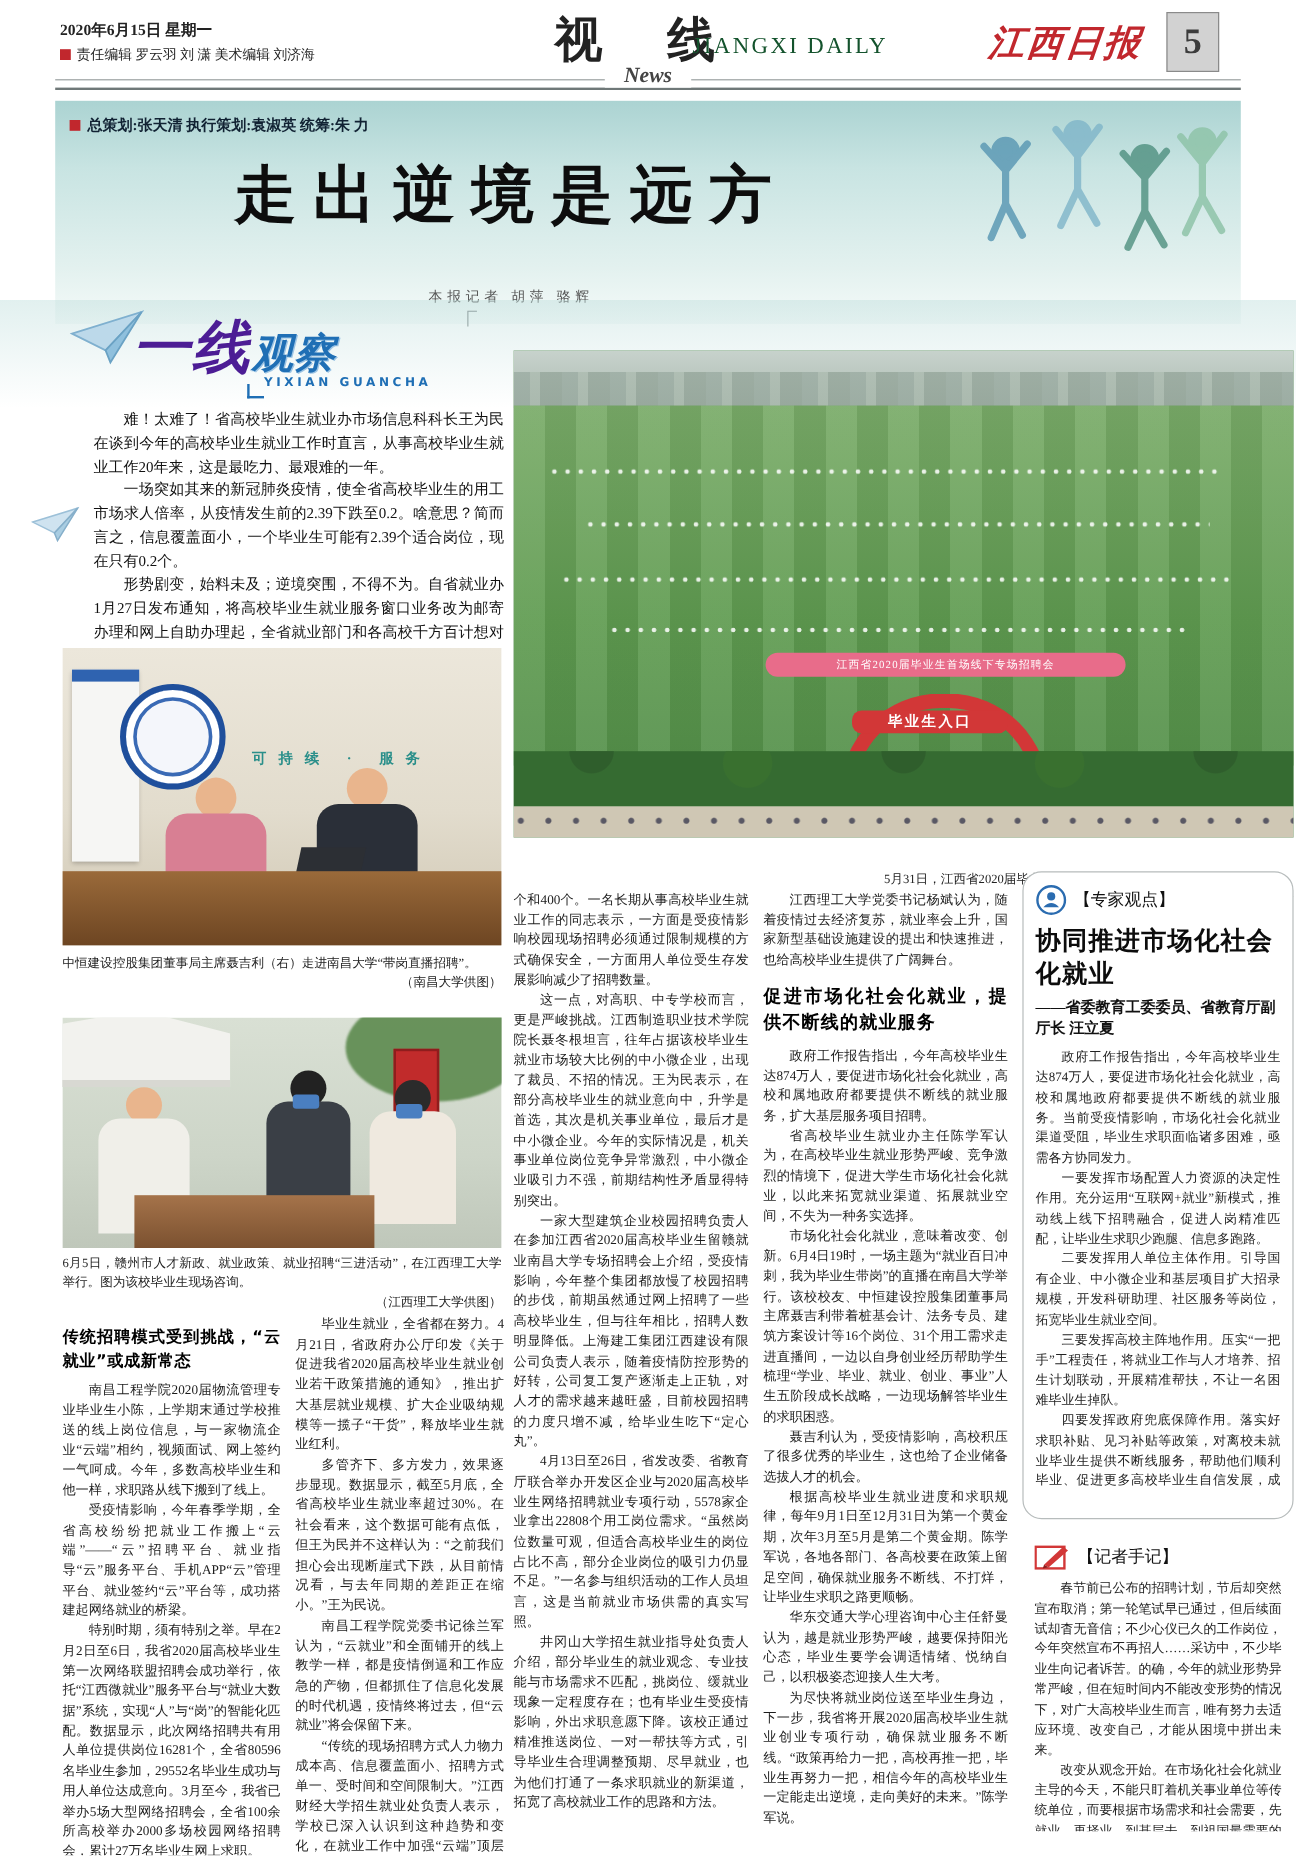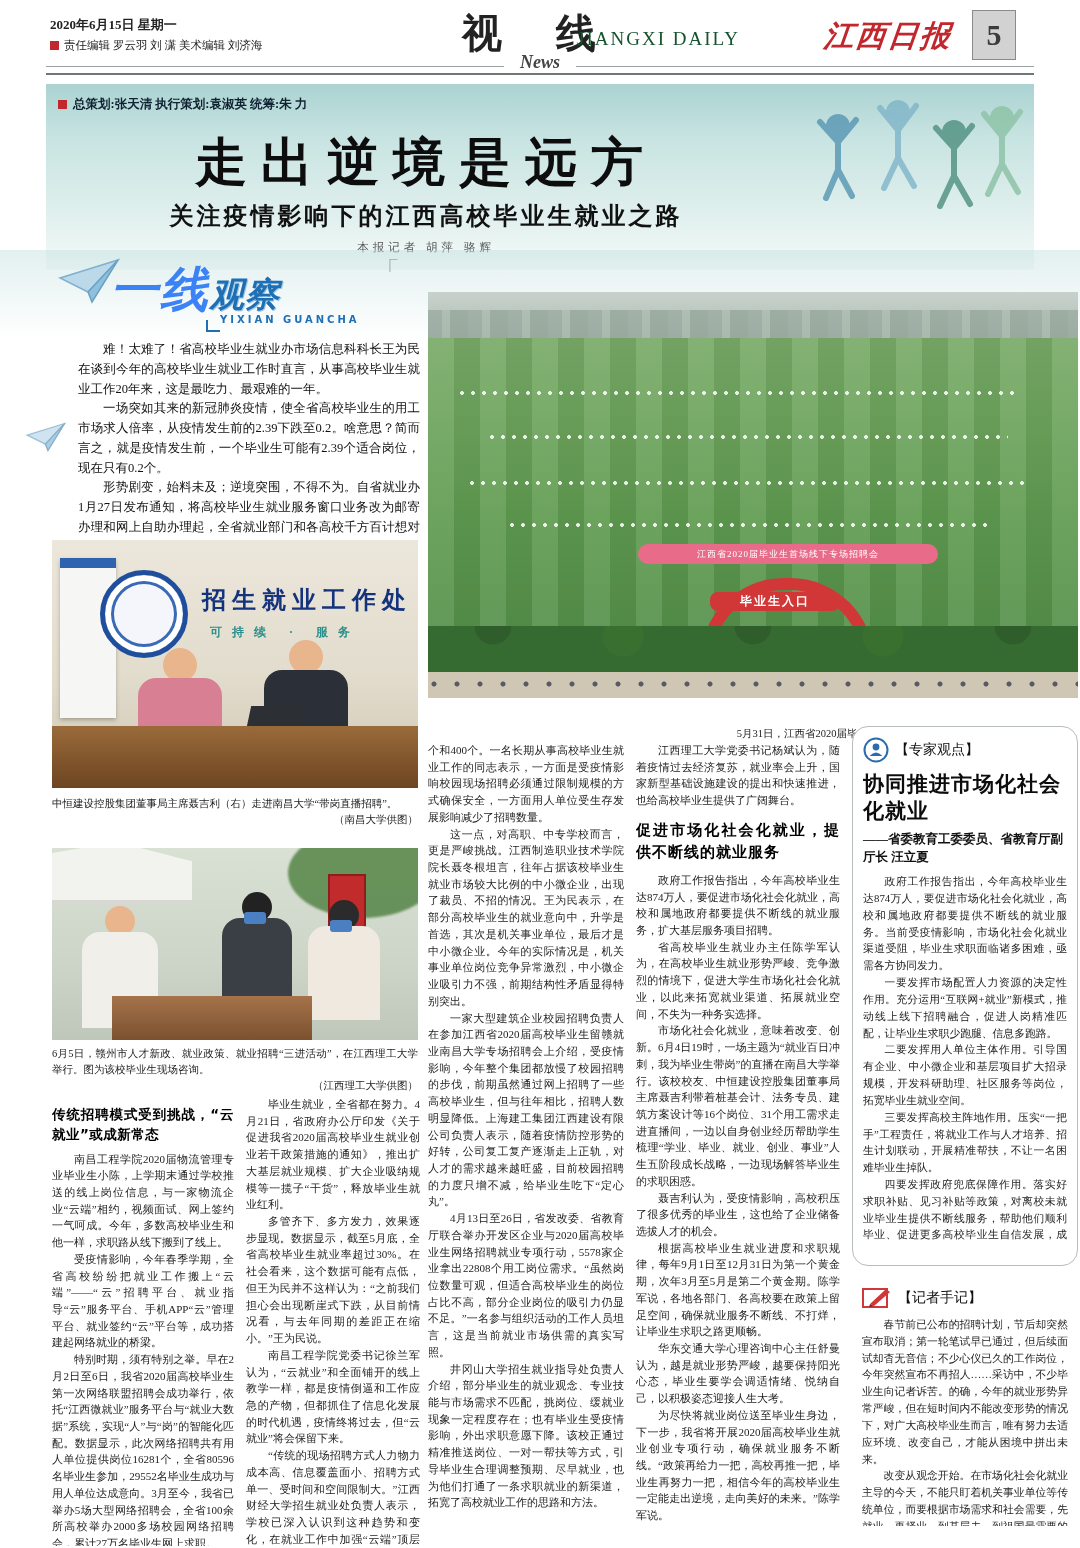--- a/index.html
+++ b/index.html
@@ -31,21 +31,21 @@
   .headline{position:absolute;left:0;top:44px;width:760px;text-align:center;font-size:52px;font-weight:900;
             color:#0d0d0d;letter-spacing:14px;font-family:"DejaVu Sans",sans-serif;}
   .subhead{position:absolute;left:0;top:116px;width:760px;text-align:center;font-size:24px;font-weight:bold;
            color:#111;letter-spacing:3px;font-family:"DejaVu Sans",sans-serif;}
   .byline{position:absolute;left:0;top:156px;width:760px;text-align:center;font-size:11.5px;color:#555;letter-spacing:4px;}
   .jumpers{position:absolute;right:6px;top:4px;}
   
   .plane{position:absolute;}
   
   .flogo{position:absolute;left:110px;top:258px;width:290px;height:76px;}
-  .flogo .cn1{font-size:48px;font-weight:900;color:#3b82f6;font-style:italic;font-family:"DejaVu Sans",sans-serif;letter-spacing:2px;}
+  .flogo .cn1{font-size:48px;font-weight:900;color:#4c1d95;font-style:italic;font-family:"DejaVu Sans",sans-serif;letter-spacing:2px;}
   .flogo .cn2{font-size:34px;font-weight:900;color:#1f6fb5;font-style:italic;font-family:"DejaVu Sans",sans-serif;
               text-shadow:1px 1px 0 #9cc4e4;letter-spacing:1px;}
   .flogo .en{position:absolute;left:110px;top:56px;font-size:10px;color:#1f6fb5;letter-spacing:3px;font-weight:bold;
              font-family:"DejaVu Sans",sans-serif;}
   .flogo .bracket{position:absolute;right:0;top:-4px;font-size:26px;color:#9aa;}
   .flogo .underl{position:absolute;left:96px;top:62px;width:12px;height:10px;border-left:2px solid #1f6fb5;border-bottom:2px solid #1f6fb5;}
   
   .intro{position:absolute;left:78px;top:340px;width:342px;height:196px;font-size:12.5px;line-height:1.58;
          text-align:justify;color:#111;overflow:hidden;}
   .intro p,.col p{margin:0;text-indent:2em;}
@@ -136,21 +136,20 @@
   <div class="mh-daily-en">JIANGXI DAILY</div>
   <div class="mh-daily-cn">江西日报</div>
   <div class="mh-pageno">5</div>
 
   <div class="banner">
     <div class="plan-strip">
       <span class="redsq"></span>
       <span>总策划:张天清 执行策划:袁淑英 统筹:朱 力</span>
     </div>
     <div class="headline">走出逆境是远方</div>
-    <div class="subhead">关注疫情影响下的江西高校毕业生就业之路</div>
     <div class="byline">本报记者 胡萍 骆辉</div>
     <div class="jumpers">
       <svg width="230" height="180" viewBox="0 0 230 180">
         <g stroke-linecap="round" fill="none">
           <g stroke="#5d9ab5" stroke-width="6" opacity=".85">
             <circle cx="40" cy="38" r="9" fill="#5d9ab5"></circle>
               <path d="M40 48 v34 M40 54 L22 34 M40 54 L58 32 M40 82 L28 110 M40 82 L54 108"></path>
           </g>
           <g stroke="#7fb5c9" stroke-width="6" opacity=".8">
             <circle cx="100" cy="24" r="9" fill="#7fb5c9"></circle>
@@ -189,29 +188,28 @@
 
   <div class="flogo">
     <span class="cn1">一线</span><span class="cn2">观察</span>
     <span class="bracket">「</span>
     <span class="underl"></span>
     <span class="en">YIXIAN GUANCHA</span>
   </div>
 
   <div class="intro">
       <p>难！太难了！省高校毕业生就业办市场信息科科长王为民在谈到今年的高校毕业生就业工作时直言，从事高校毕业生就业工作20年来，这是最吃力、最艰难的一年。</p>
-      <p>一场突如其来的新冠肺炎疫情，使全省高校毕业生的用工市场求人倍率，从疫情发生前的2.39下跌至0.2。啥意思？简而言之，就是疫情发生前，一个毕业生可能有2.39个适合岗位，现在只有0.2个。</p>
+      <p>一场突如其来的新冠肺炎疫情，使全省高校毕业生的用工市场求人倍率，从疫情发生前的2.39下跌至0.2。啥意思？简而言之，信息覆盖面小，一个毕业生可能有2.39个适合岗位，现在只有0.2个。</p>
       <p>形势剧变，始料未及；逆境突围，不得不为。自省就业办1月27日发布通知，将高校毕业生就业服务窗口业务改为邮寄办理和网上自助办理起，全省就业部门和各高校千方百计想对策、找出路，尽最大努力帮助高校毕业生就业。</p>
     </div>
 
   <div class="photo" style="left:52px;top:540px;width:366px;height:248px;">
     <div class="p1-wall"></div>
     <div class="p1-roll"></div>
     <div class="p1-emblem"></div>
-    <div class="p1-sign">招生就业工作处</div>
     <div class="p1-sub">可持续 · 服务</div>
     <div class="person" style="left:86px;top:108px;">
       <div class="head"></div>
         <div class="body" style="background:#d87f93;"></div>
     </div>
     <div class="person" style="left:212px;top:100px;">
       <div class="head"></div>
         <div class="body" style="background:#2a2f38;"></div>
     </div>
     <div class="p1-laptop"></div>

